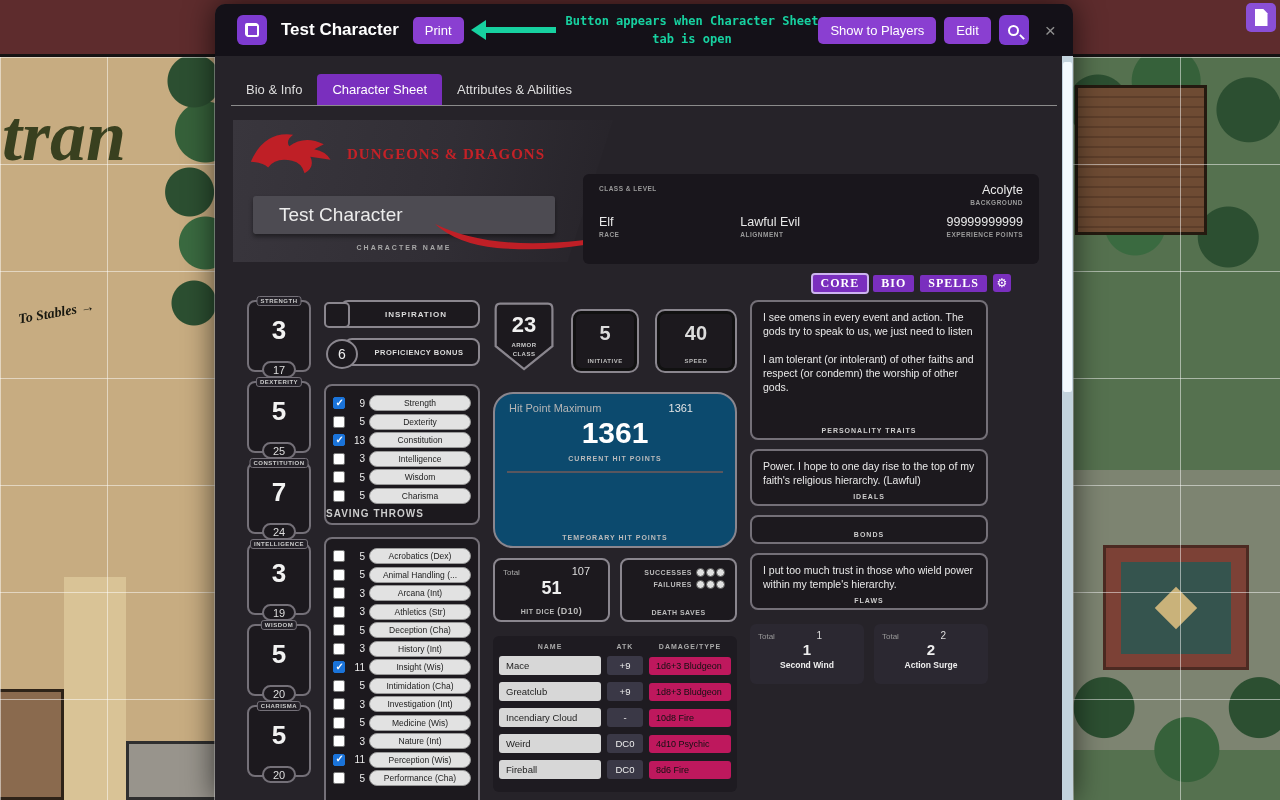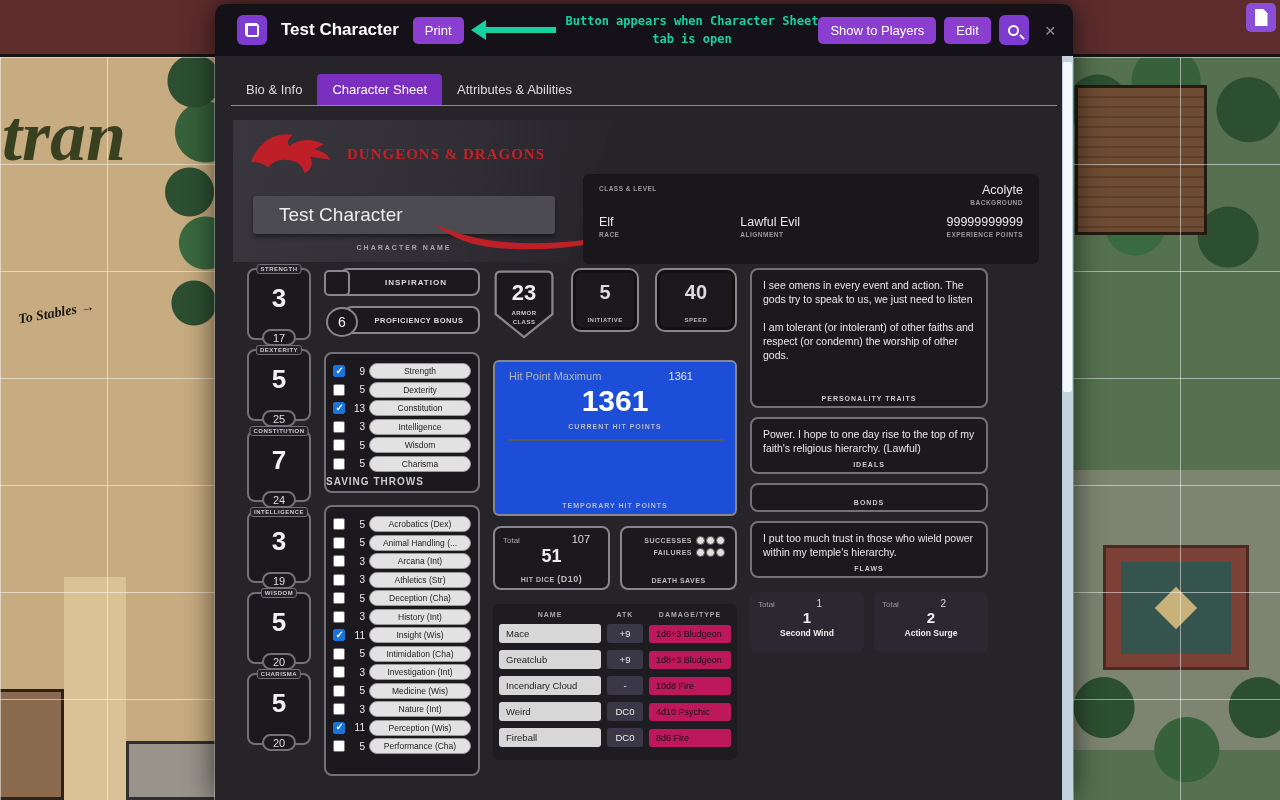--- a/index.html
+++ b/index.html
@@ -116,30 +116,30 @@
   .roll-row { display:flex; align-items:center; gap:4px; height:18.5px; }
   .cb { width:12px; height:12px; border-radius:2px; background:#fff; border:1px solid #777; flex:none; position:relative; cursor:pointer; }
   .cb.checked { background:#1a73d9; border-color:#1a73d9; }
   .cb.checked::after { content:"✓"; position:absolute; left:1.5px; top:-1.5px; color:#fff; font-size:10px; font-weight:bold; }
   .roll-val { width:16px; text-align:right; font-size:10px; color:#eee; flex:none; }
   .roll-pill { flex:1; background:#e2e2e2; border:1px solid #999; border-radius:8px; font-size:8.5px; color:#1c1c1c; text-align:center; padding:2px 0; white-space:nowrap; overflow:hidden; cursor:pointer; }
   .rollbox-label { position:absolute; bottom:4px; left:0; right:0; text-align:left; font-size:10px; letter-spacing:1px; color:#ccc; font-weight:bold; }
 
   
   .col-combat { width:244px; flex:none; }
-  .stat-row { display:flex; gap:16px; align-items:flex-start; margin-bottom:10px; }
+  .stat-row { display:flex; gap:16px; align-items:center; margin-bottom:10px; }
   .ac-shield { position:relative; width:70px; height:82px; text-align:center; cursor:pointer; }
   .ac-shield svg { position:absolute; inset:0; }
   .ac-value { position:relative; margin-top:12px; font-size:22px; font-weight:bold; color:#f0f0f0; }
   .ac-label { position:relative; font-size:6px; font-weight:bold; letter-spacing:.5px; color:#ccc; margin-top:3px; line-height:1.5; }
   .statbox { height:64px; border:2px solid #8a868e; border-radius:10px; background:#1c191e; position:relative; text-align:center; box-shadow:inset 0 0 0 3px #111; cursor:pointer; }
   .statbox.w76 { width:76px; } .statbox.w70 { width:92px; }
   .statbox .val { margin-top:11px; font-size:20px; color:#dcdcdc; font-weight:bold; }
   .statbox .lbl { position:absolute; bottom:7px; width:100%; font-size:6px; letter-spacing:.5px; color:#bbb; font-weight:bold; }
-  .hp-box { border:2px solid #8a868e; border-radius:6px; background:#1d4ed8; height:156px; position:relative; padding:8px 10px 0; margin-bottom:10px; cursor:pointer; }
+  .hp-box { border:2px solid #8a868e; border-radius:20px; background:#0c4a6e; height:156px; position:relative; padding:8px 10px 0; margin-bottom:10px; cursor:pointer; }
   .hp-max-row { display:flex; font-size:11px; color:#b5b5b5; padding:0 4px; }
   .hp-max-row .v { margin-left:auto; margin-right:28px; color:#e5e5e5; }
   .hp-current { text-align:center; font-size:30px; font-weight:bold; color:#fff; margin-top:2px; }
   .hp-current-label { text-align:center; font-size:7px; letter-spacing:1px; color:#bbb; font-weight:bold; margin-top:5px; }
   .hp-divider { border-top:2px solid #59565e; margin:9px 2px 0; }
   .hp-temp-label { position:absolute; bottom:5px; left:0; right:0; text-align:center; font-size:7px; letter-spacing:1px; color:#bbb; font-weight:bold; }
   .dice-row { display:flex; gap:10px; margin-bottom:12px; }
   .mini-box { flex:1; height:64px; border:2px solid #8a868e; border-radius:8px; background:#1c191e; position:relative; padding:5px 8px; cursor:pointer; }
   .hd-top { display:flex; font-size:8px; color:#aaa; align-items:baseline; }
   .hd-top .v { margin-left:auto; margin-right:10px; font-size:11px; color:#ddd; }
@@ -272,20 +272,28 @@
             <div class="info-lbl">ALIGNMENT</div>
           </div>
           <div class="text-right">
             <div class="info-val">99999999999</div>
             <div class="info-lbl">EXPERIENCE POINTS</div>
           </div>
         </div>
       </div>
     </div>
 
+    <div class="badges">
+      <span class="badge active">CORE</span>
+      <span class="badge">BIO</span>
+      <span class="badge">SPELLS</span>
+      <button class="gear-btn">
+          <span></span>
+        </button>
+    </div>
 
     <div class="grid-main">
 
       <div class="col-abilities">
         <div class="ability">
           <div class="ability-name">STRENGTH</div>
           <div class="ability-mod">3</div>
           <div class="ability-score">17</div>
         </div>
         <div class="ability">

